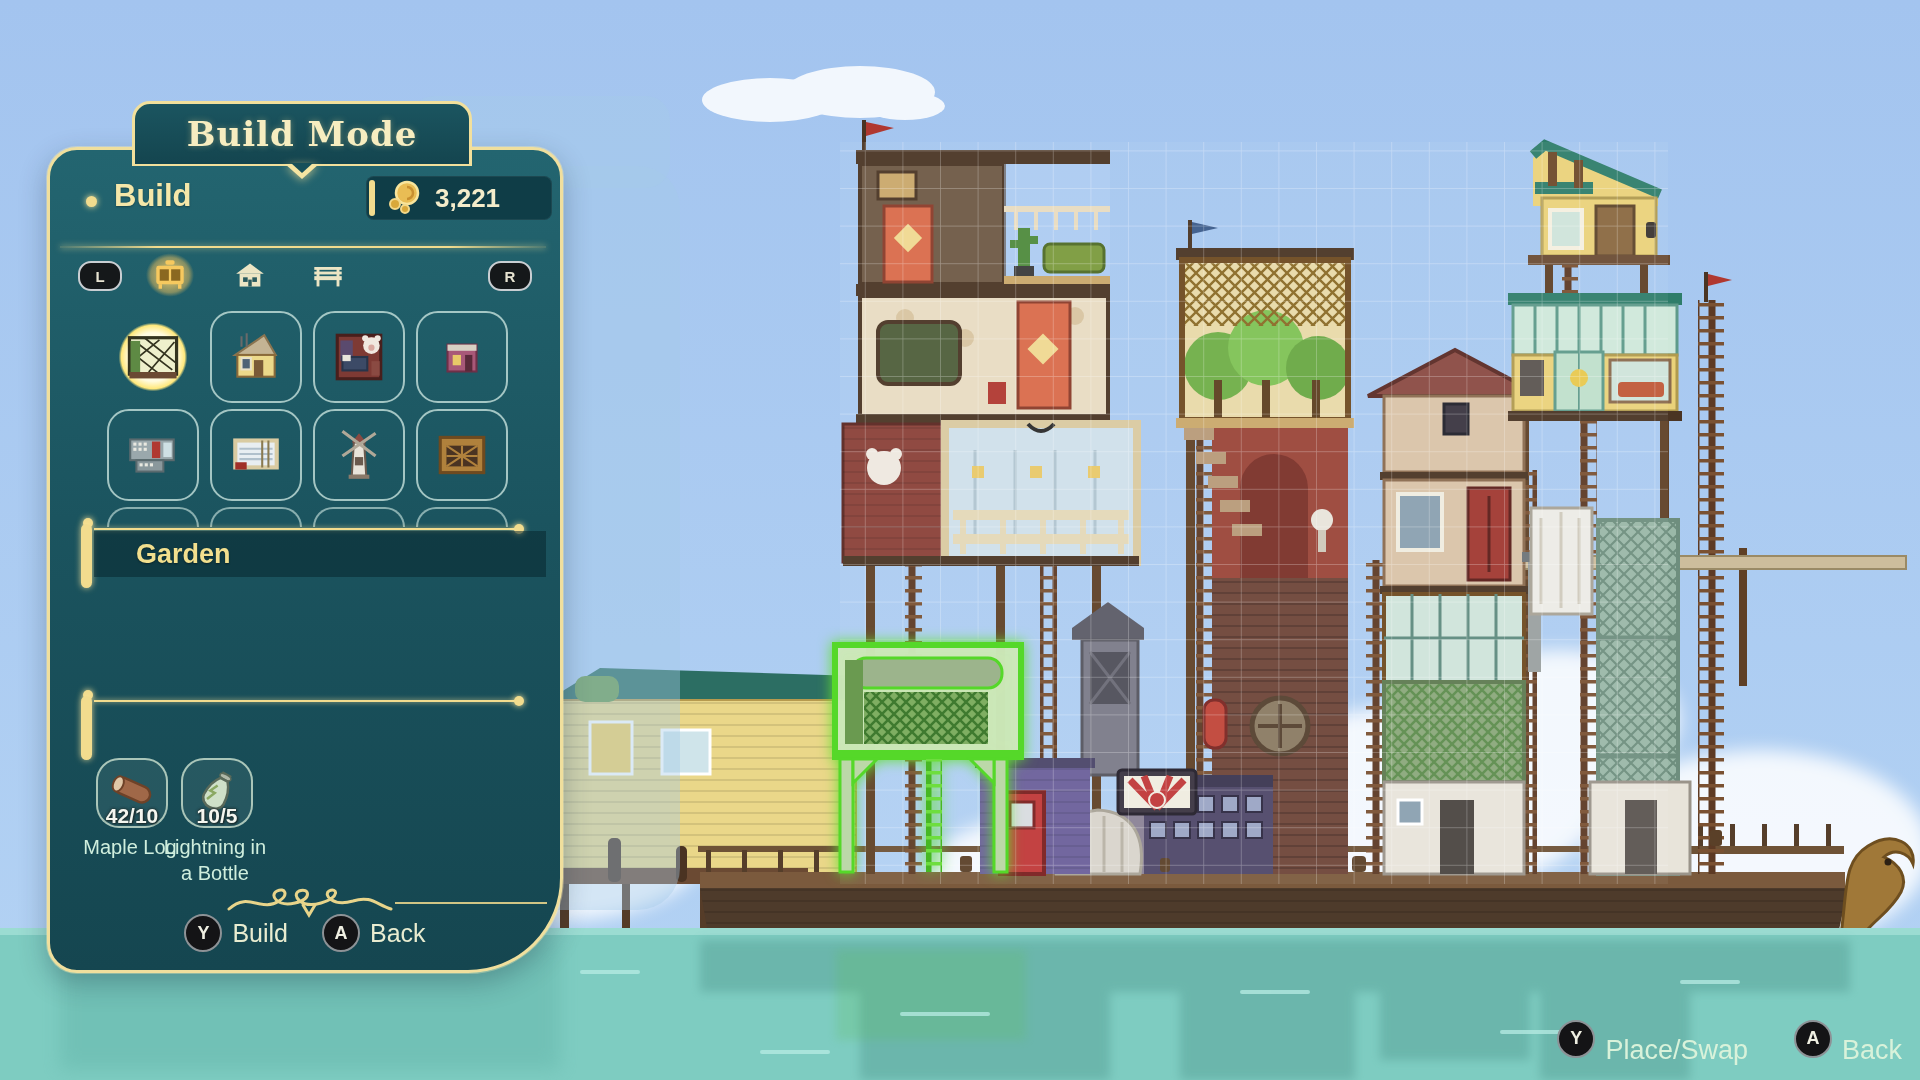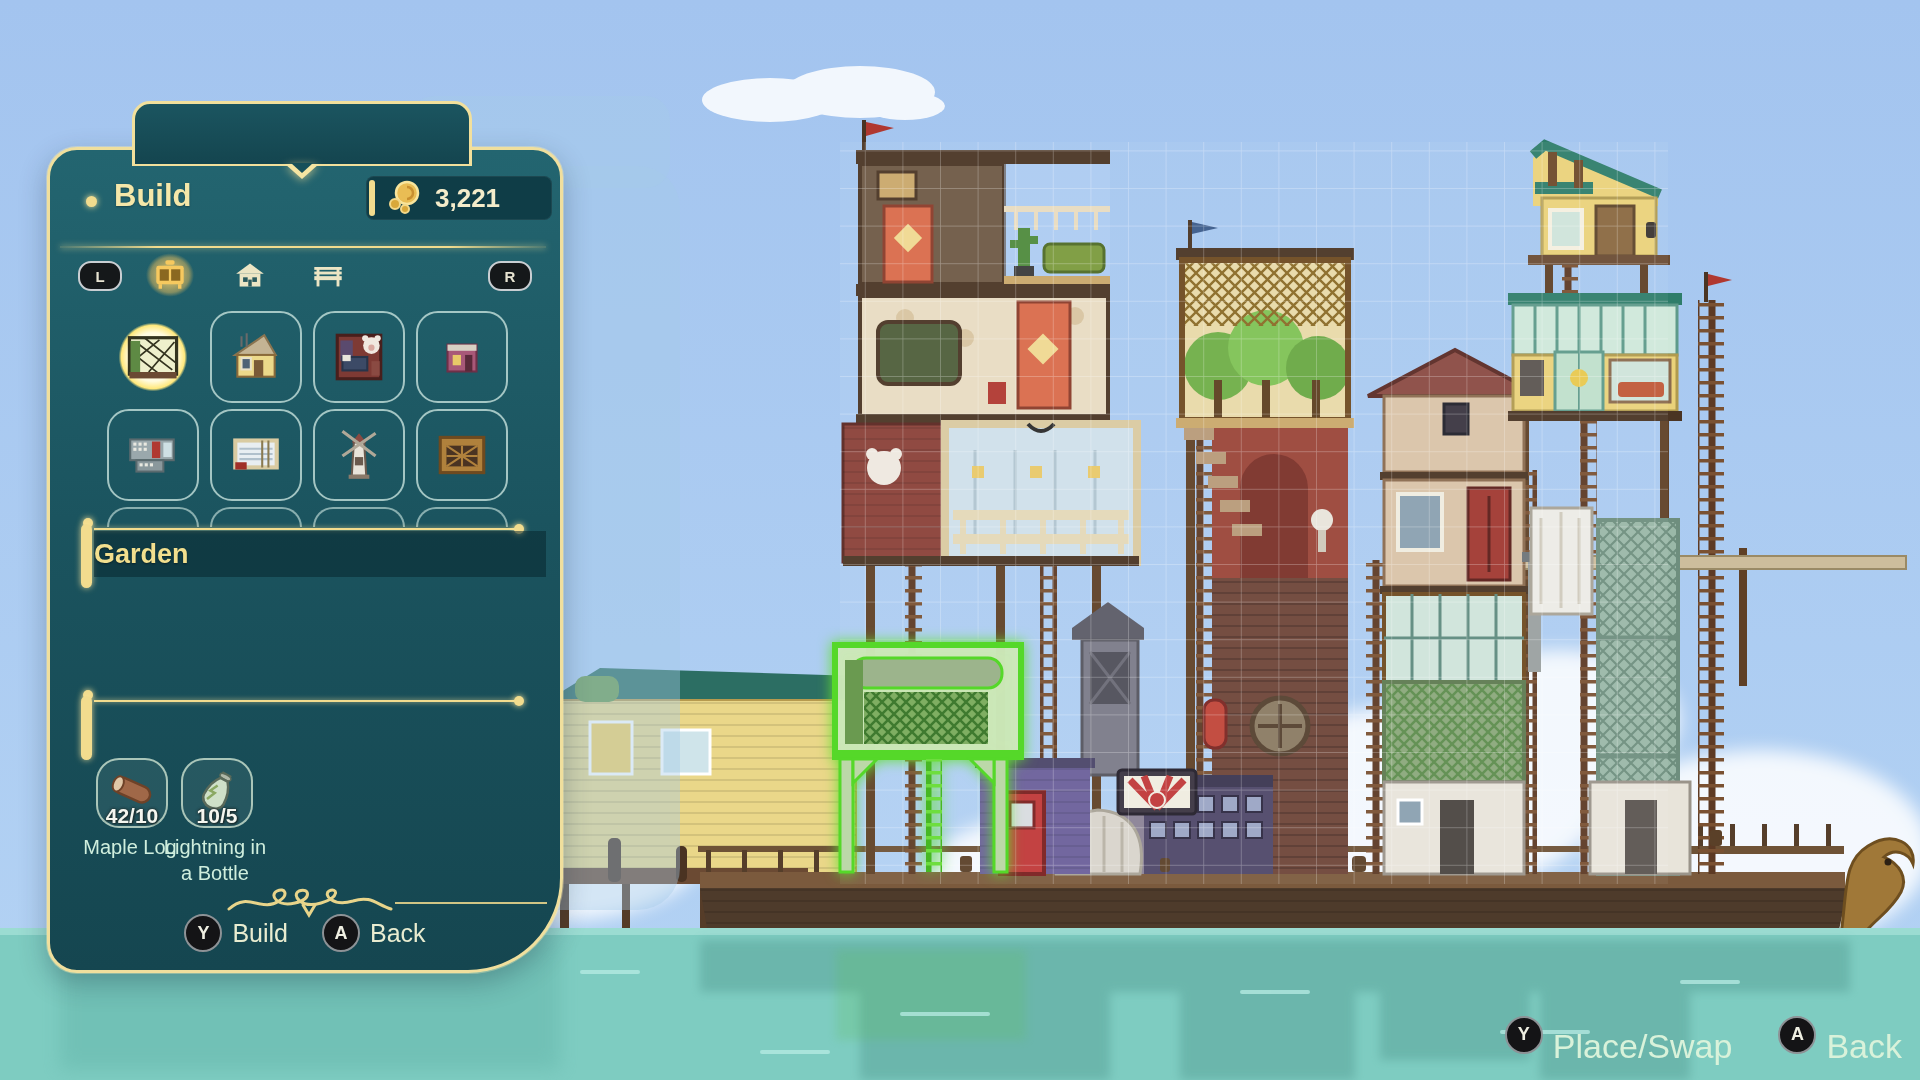--- a/index.html
+++ b/index.html
@@ -44,41 +44,41 @@
   .cat-0{left:100px;} .cat-1{left:180px;} .cat-2{left:258px;}
   .cat-glow{left:88px;top:96px;width:64px;height:58px;border-radius:50%;
          background:radial-gradient(closest-side,rgba(255,212,110,.95),rgba(255,200,90,.45) 60%,transparent 75%);}
   .cell{position:absolute;width:88px;height:88px;border:2px solid rgba(210,235,228,.75);border-radius:22px;
         display:flex;align-items:center;justify-content:center;}
   .cell.sel{border-color:transparent;background:radial-gradient(closest-side,#fffbe0 55%,#ffe87c 72%,rgba(255,220,110,0) 78%);}
   .peek{position:absolute;top:357px;width:88px;height:18px;border:2px solid rgba(210,235,228,.6);border-bottom:none;
         border-radius:22px 22px 0 0;}
   .band{position:absolute;left:44px;width:452px;height:46px;background:rgba(8,38,46,.55);
         display:flex;align-items:center;}
-  .band .txt{font-size:27px;font-weight:bold;color:#f2df8e;text-shadow:0 1px 2px rgba(0,0,0,.4);}
+  .band .txt{margin-left:42px;font-size:27px;font-weight:bold;color:#f2df8e;text-shadow:0 1px 2px rgba(0,0,0,.4);}
   .gbar{position:absolute;left:31px;width:11px;height:64px;border-radius:6px;background:#f2dc8e;box-shadow:0 0 6px rgba(255,233,156,.8);}
   .gline{position:absolute;left:44px;width:424px;height:2px;background:#f2dc8e;box-shadow:0 0 5px rgba(255,233,156,.8);}
   .gdot{position:absolute;width:10px;height:10px;border-radius:50%;background:#f2dc8e;box-shadow:0 0 6px #ffe99c;}
   .desc{left:0px;top:444px;width:510px;text-align:center;font-size:23px;line-height:31px;color:#cfeedd;}
   .desc .hl{color:#e09a3e;font-weight:bold;}
   .mat-card{position:absolute;top:608px;width:68px;height:66px;border:2px solid rgba(215,235,215,.75);
         border-radius:23px;background:rgba(235,250,240,.07);display:flex;align-items:center;justify-content:center;}
   .mat-count{position:absolute;bottom:-2px;width:100%;text-align:center;font-size:21px;font-weight:bold;color:#f4f6ef;
         text-shadow:0 0 3px #233,0 0 3px #233,1px 1px 2px #122;}
   .mat-label{position:absolute;top:684px;width:110px;text-align:center;font-size:20px;line-height:26px;color:#cfeedd;}
   .flourish{left:175px;top:735px;}
   .hairline{left:345px;top:752px;width:152px;height:2px;background:rgba(242,220,142,.85);}
   .btnrow{position:absolute;left:0;top:764px;width:510px;display:flex;justify-content:center;gap:34px;}
   .btn{display:flex;align-items:center;gap:10px;}
   .bcirc{width:34px;height:34px;border-radius:50%;background:#141416;border:2px solid #8d9296;
         color:#efefe2;font-size:18px;font-weight:bold;display:flex;align-items:center;justify-content:center;}
   .blabel{font-size:25px;color:#e9ecd0;}
   
   .hints{position:absolute;right:18px;bottom:14px;display:flex;gap:46px;align-items:center;}
-  .hints .blabel{font-size:34px;color:#d9f2da;margin-top:24px;}
+  .hints .blabel{font-size:27px;color:#d9f2da;margin-top:24px;}
 </style>
 </head>
 <body>
 
 <div class="stage">
 
 <svg class="scene" viewBox="0 0 1920 1080" width="1920" height="1080">
   <defs>
     <linearGradient id="skyg" x1="0" y1="0" x2="0" y2="1">
       <stop offset="0" stop-color="#a3c4ef"></stop>
@@ -437,20 +437,21 @@
     <polygon points="853,759 877,759 853,783" fill="#bcd8a8" stroke="#55d829" stroke-width="3"></polygon>
     <polygon points="994,759 970,759 994,783" fill="#bcd8a8" stroke="#55d829" stroke-width="3"></polygon>
     <rect x="926" y="759" width="16" height="113" fill="url(#ladg)"></rect>
   </g>
 </svg>
 
 <div class="glass1"></div>
 <div class="glass2"></div>
 
 <div class="title-tab">
+  <span class="t">Build Mode</span>
   <span class="notch"></span>
 </div>
 
 <div class="panel">
   <div class="p-abs hdr-dot"></div>
   <div class="p-abs hdr-title">Build</div>
 
   <div class="p-abs coin-chip">
     <div class="bar"></div>
     <svg width="38" height="36" viewBox="0 0 38 36">

